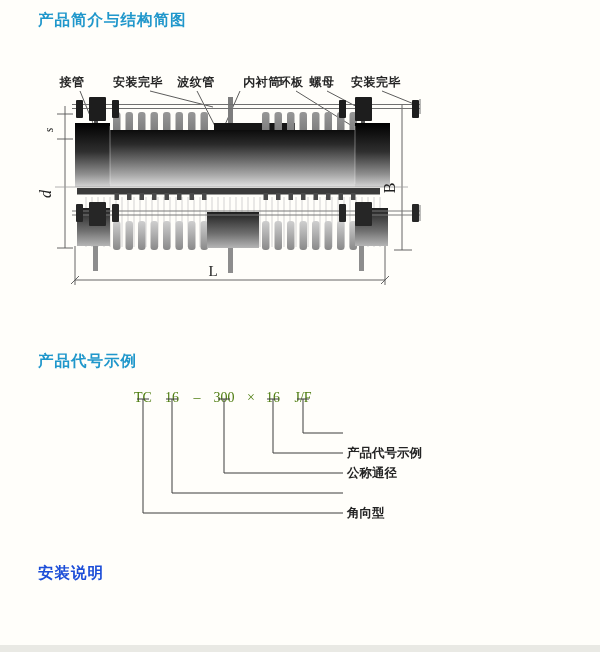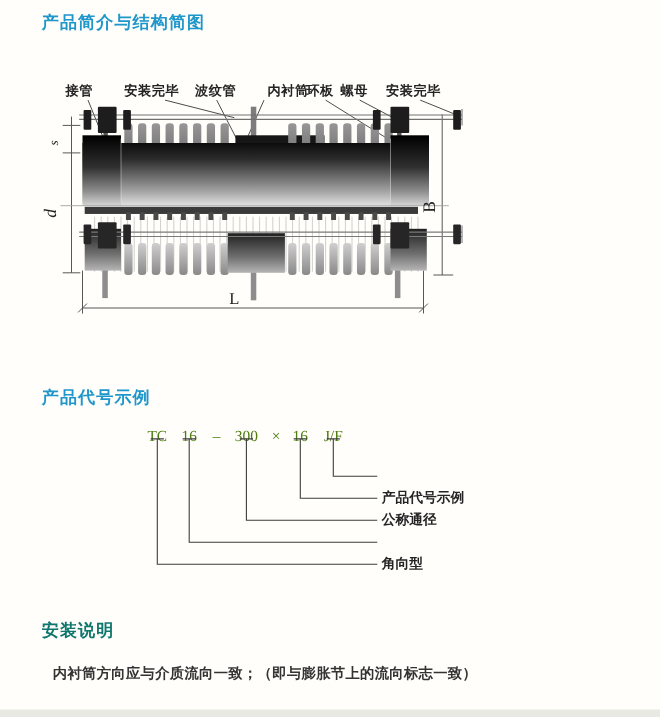--- a/index.html
+++ b/index.html
@@ -274,18 +274,17 @@
       <path d="M218,399 H230 M224,399 V473 H343"></path>
       <path d="M166,399 H178 M172,399 V493 H343"></path>
       <path d="M137,399 H149 M143,399 V513 H343"></path>
     </g>
   </svg>
 
   <span class="code-ann" style="top:453px">产品代号示例</span>
   <span class="code-ann" style="top:473px">公称通径</span>
   <span class="code-ann" style="top:513px">角向型</span>
 
-  <div class="section-title t3" style="color: #0f766e;">安装说明</div>
-
-  <div class="install-line" style="top:603px">内衬筒方向应与介质流向一致；（即与膨胀节上的流向标志一致）</div>
+  <div class="section-title t3" style="color: #1d4ed8;">安装说明</div>
+
 
   <div class="bottom-strip"></div>
 </div>
 
 </body></html>

